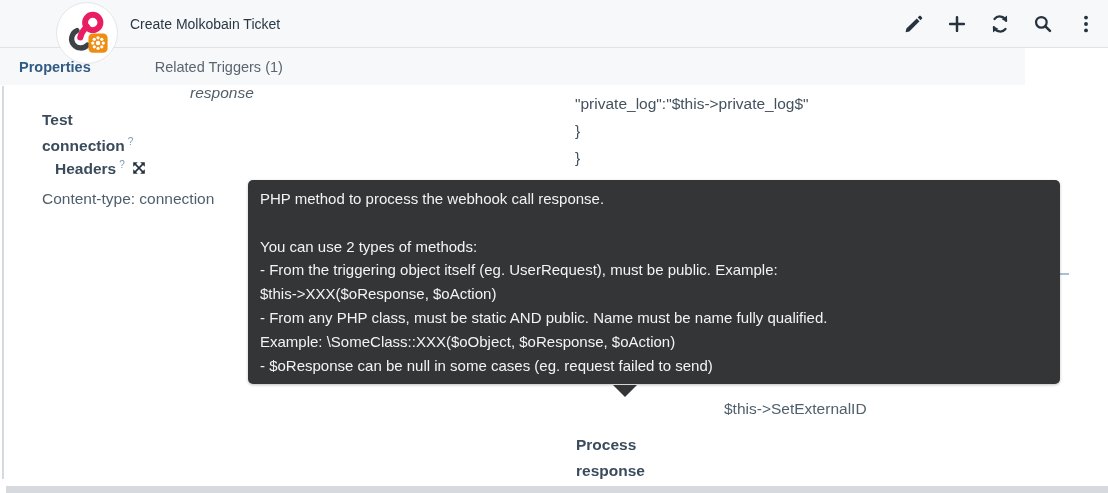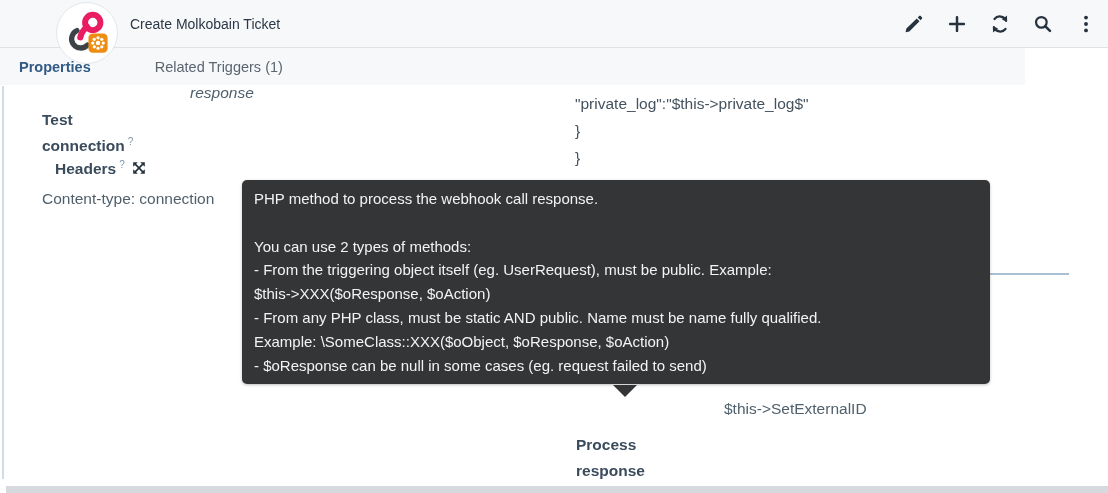--- a/index.html
+++ b/index.html
@@ -72,21 +72,21 @@
   .payload-line { font-size: 15.5px; line-height: 27px; color: #44525e; white-space: pre; }
   .section-divider {
     position: absolute; left: 600px; top: 273px; width: 469px; height: 2px;
     background: #a9bfd3; z-index: 2;
   }
   .row-callback-label { position: absolute; left: 576px; top: 396px; width: 100px; margin-top: 36px; }
   .row-callback-value { position: absolute; left: 724px; top: 396px; white-space: nowrap; text-align: right; }
 
   
   .tooltip {
-    position: absolute; left: 242px; top: 180px; width: 748px;
+    position: absolute; left: 248px; top: 180px; width: 812px;
     background: #333537; color: #f3f3f3; border-radius: 5px;
     padding: 7px 12px; font-size: 15px; line-height: 23.8px;
     white-space: pre-line; z-index: 10;
     box-shadow: 0 1px 3px rgba(0,0,0,0.25);
   }
   .tooltip-arrow {
     position: absolute; left: 613px; top: 385px; z-index: 10;
     width: 0; height: 0;
     border-left: 12px solid transparent;
     border-right: 12px solid transparent;

